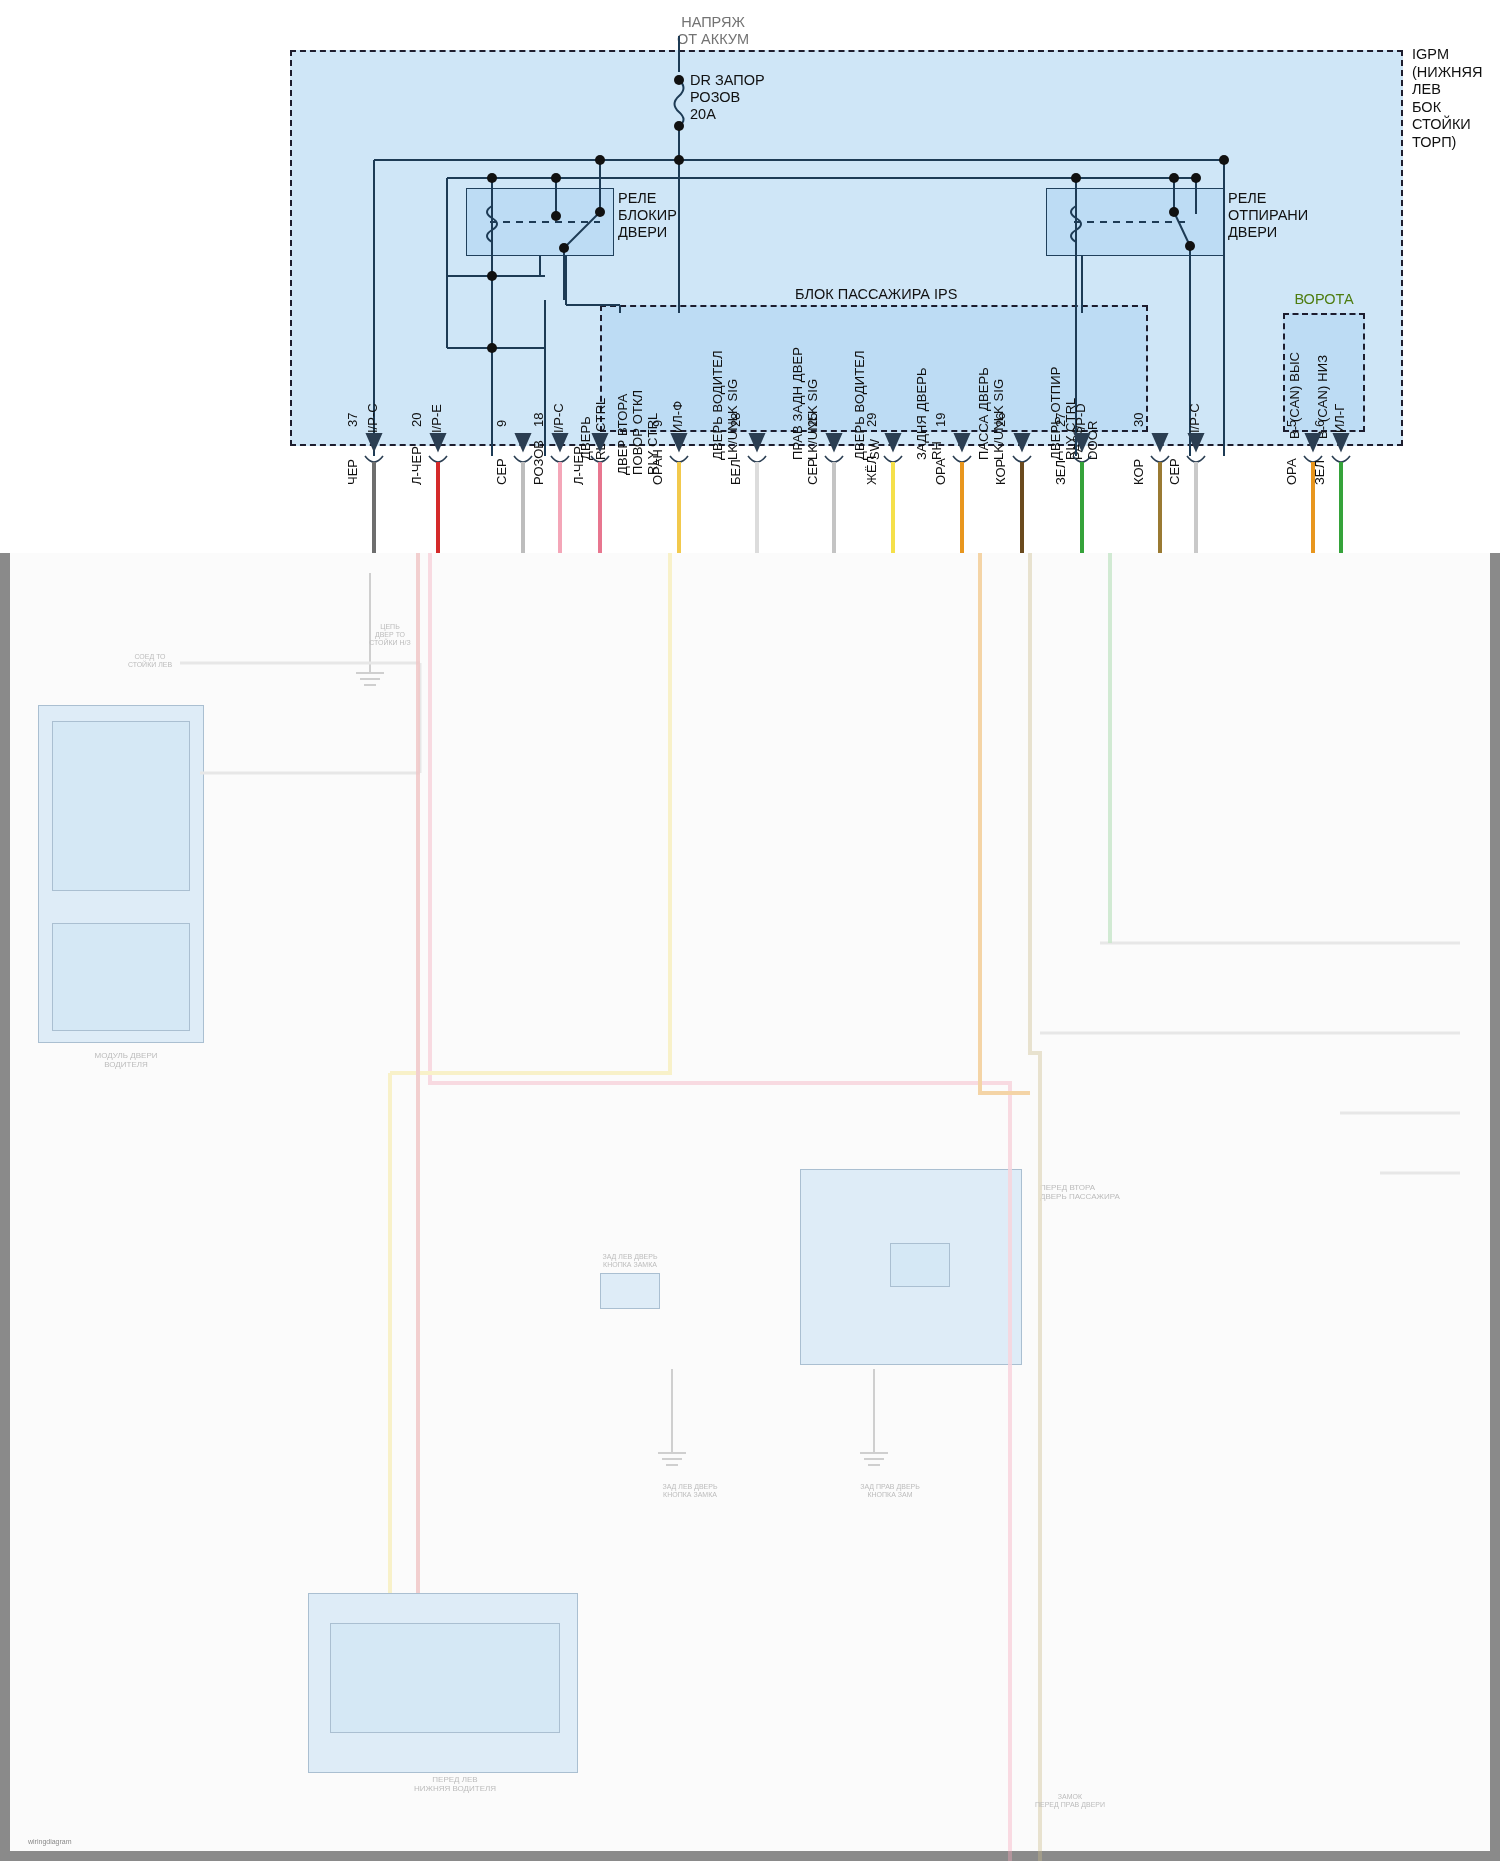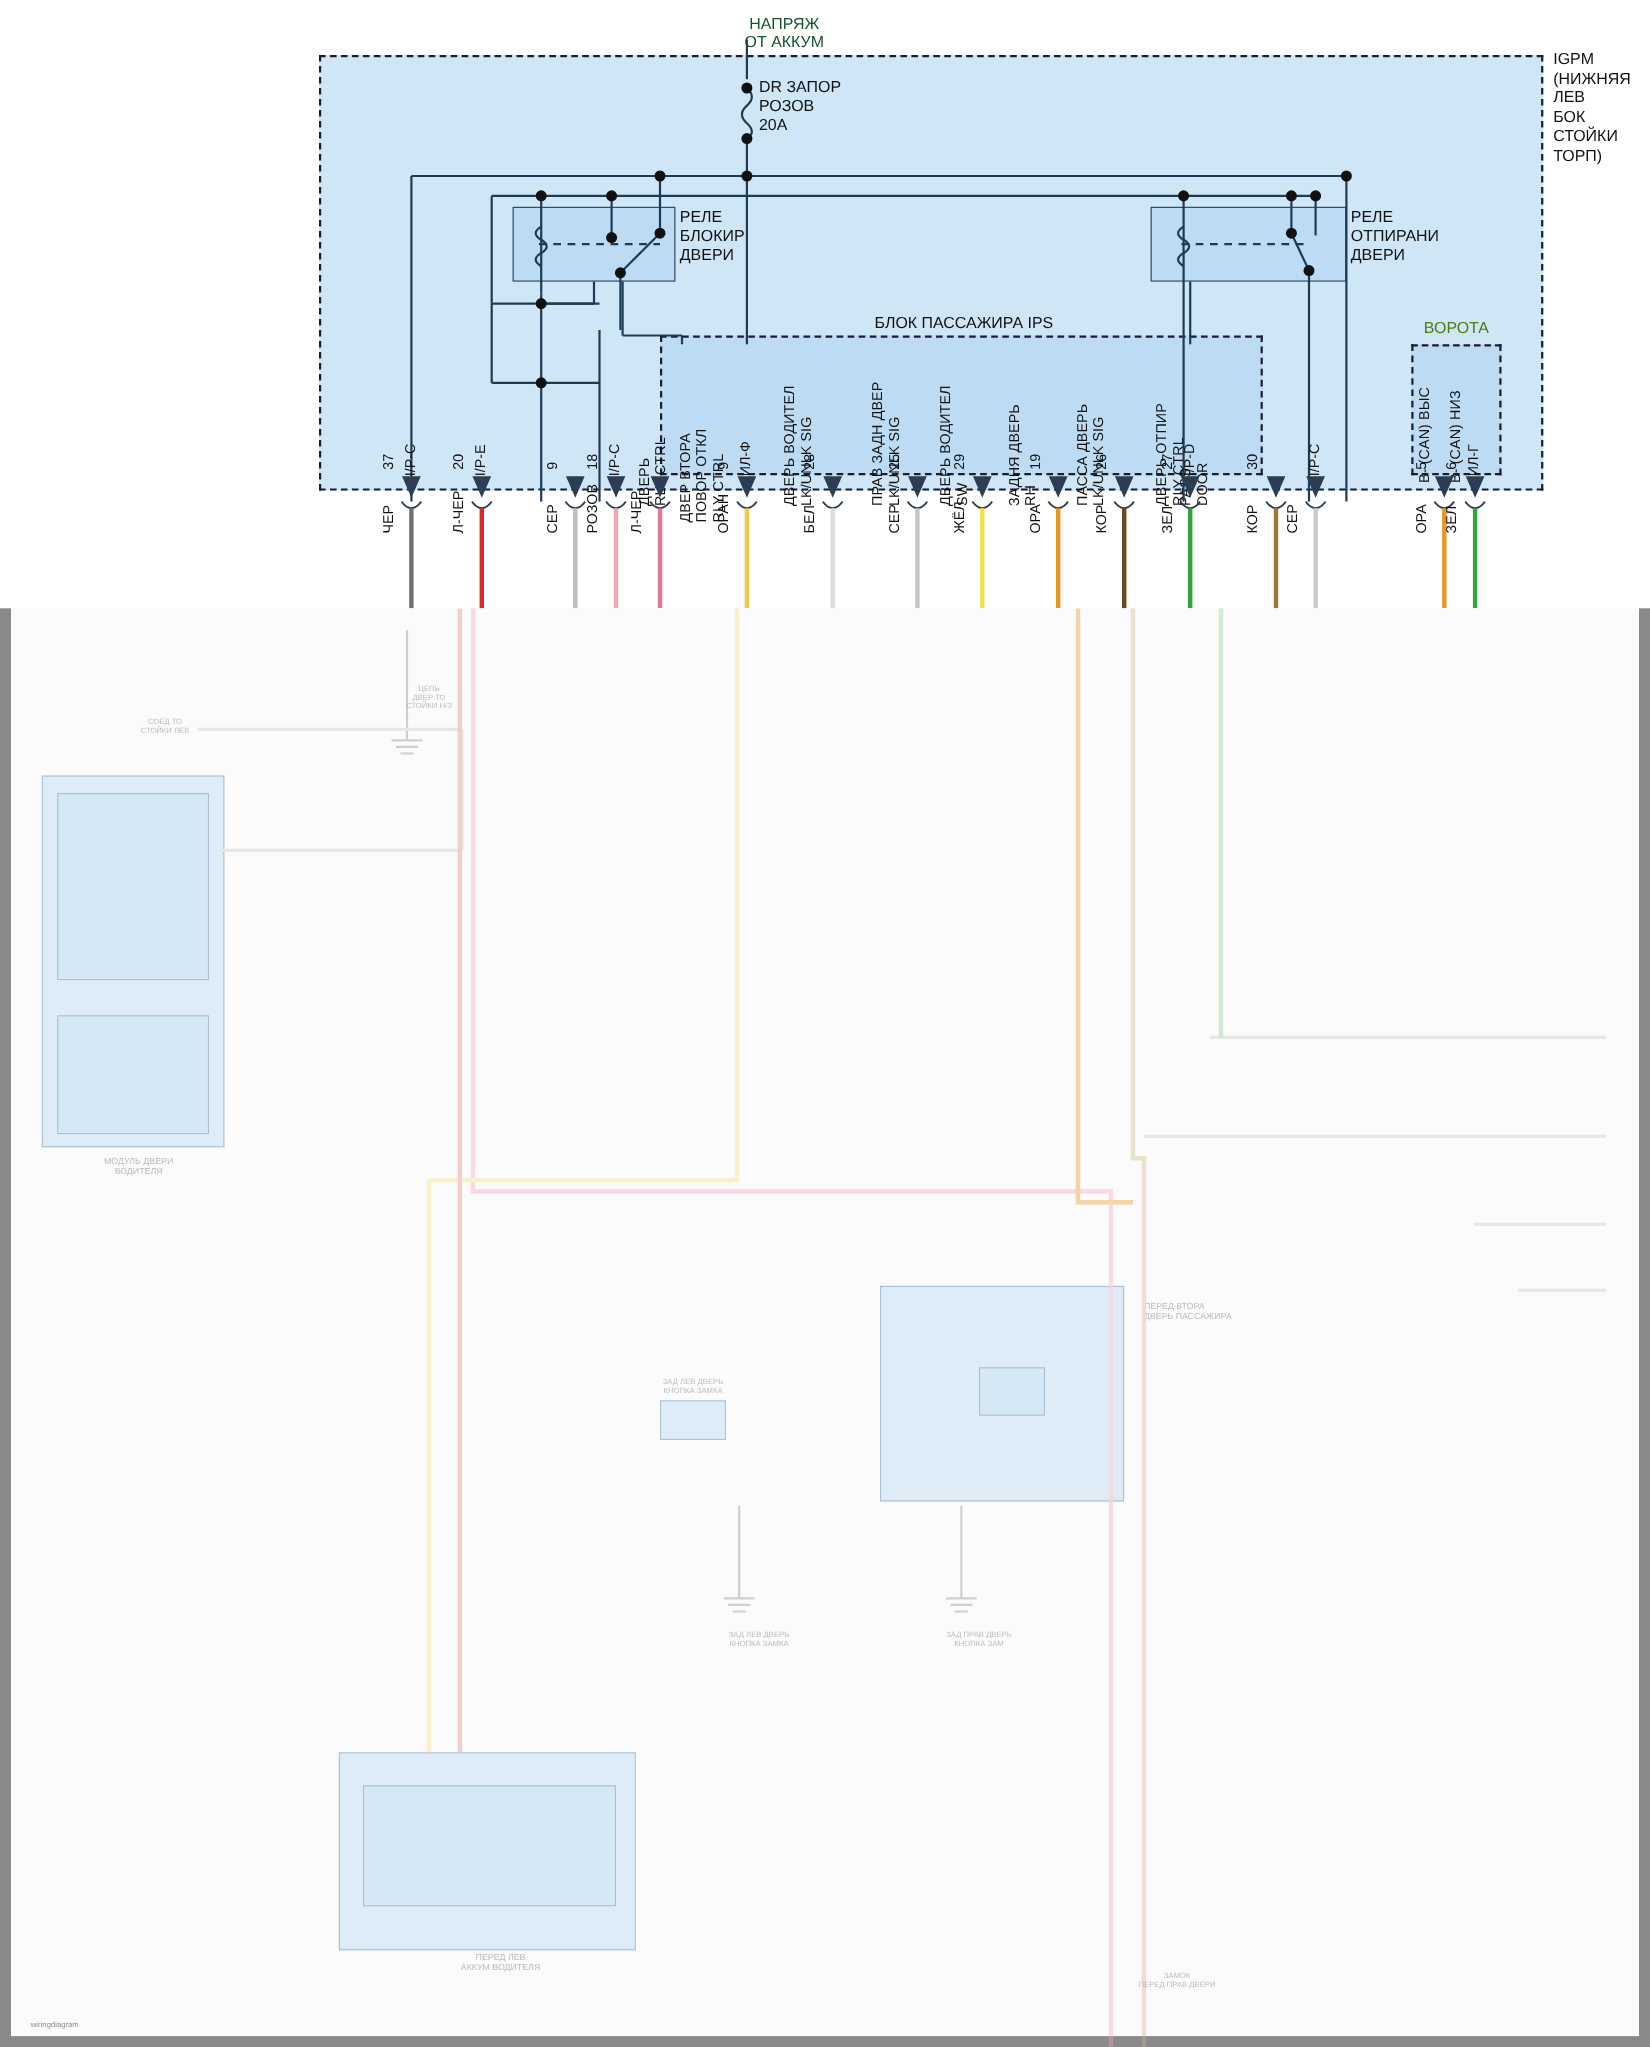--- a/index.html
+++ b/index.html
@@ -32,21 +32,21 @@
   .igpm-label {
     position:absolute; left: 1412px; top: 46px;
     font-size: 14.5px; line-height: 17.5px; color:#111;
     white-space: pre-line;
   }
 
   
   .batt-label {
     position:absolute; left:628px; top:14px;
     width: 170px; text-align:center;
-    font-size:14.5px; line-height:17px; color:#14532d; white-space: pre-line;
+    font-size:14.5px; line-height:17px; color:#737373; white-space: pre-line;
   }
   .fuse-label {
     position:absolute; left:690px; top:72px;
     font-size:14.5px; line-height:17px; color:#111; white-space: pre-line;
   }
 
   
   .relay {
     position: absolute;
     background: #bddcf4;
@@ -363,21 +363,21 @@
 ВОДИТЕЛЯ</div>
 
     <div class="blk" style="left:800px; top:616px; width:222px; height:196px;"></div>
     <div class="blk-inner" style="left:890px; top:690px; width:60px; height:44px;"></div>
     <div class="ghost-text" style="left:1040px; top:630px; width:130px; text-align:left;">ПЕРЕД ВТОРА
 ДВЕРЬ ПАССАЖИРА</div>
 
     <div class="blk" style="left:308px; top:1040px; width:270px; height:180px;"></div>
     <div class="blk-inner" style="left:330px; top:1070px; width:230px; height:110px;"></div>
     <div class="ghost-text" style="left:330px; top:1222px; width:250px;">ПЕРЕД ЛЕВ
-АККУМ ВОДИТЕЛЯ</div>
+НИЖНЯЯ ВОДИТЕЛЯ</div>
 
     <div class="blk" style="left:600px; top:720px; width:60px; height:36px;"></div>
     <div class="ghost-text sm" style="left:570px; top:700px; width:120px;">ЗАД ЛЕВ ДВЕРЬ
 КНОПКА ЗАМКА</div>
 
     <svg width="1500" height="1308" style="position:absolute;left:0;top:0;">
       <g stroke="#9a9a9a" stroke-width="2" fill="none">
         <line x1="370" y1="20" x2="370" y2="120"></line>
         <path d="M356 120 h28 M360 126 h20 M364 132 h12"></path>
         <line x1="672" y1="816" x2="672" y2="900"></line>

